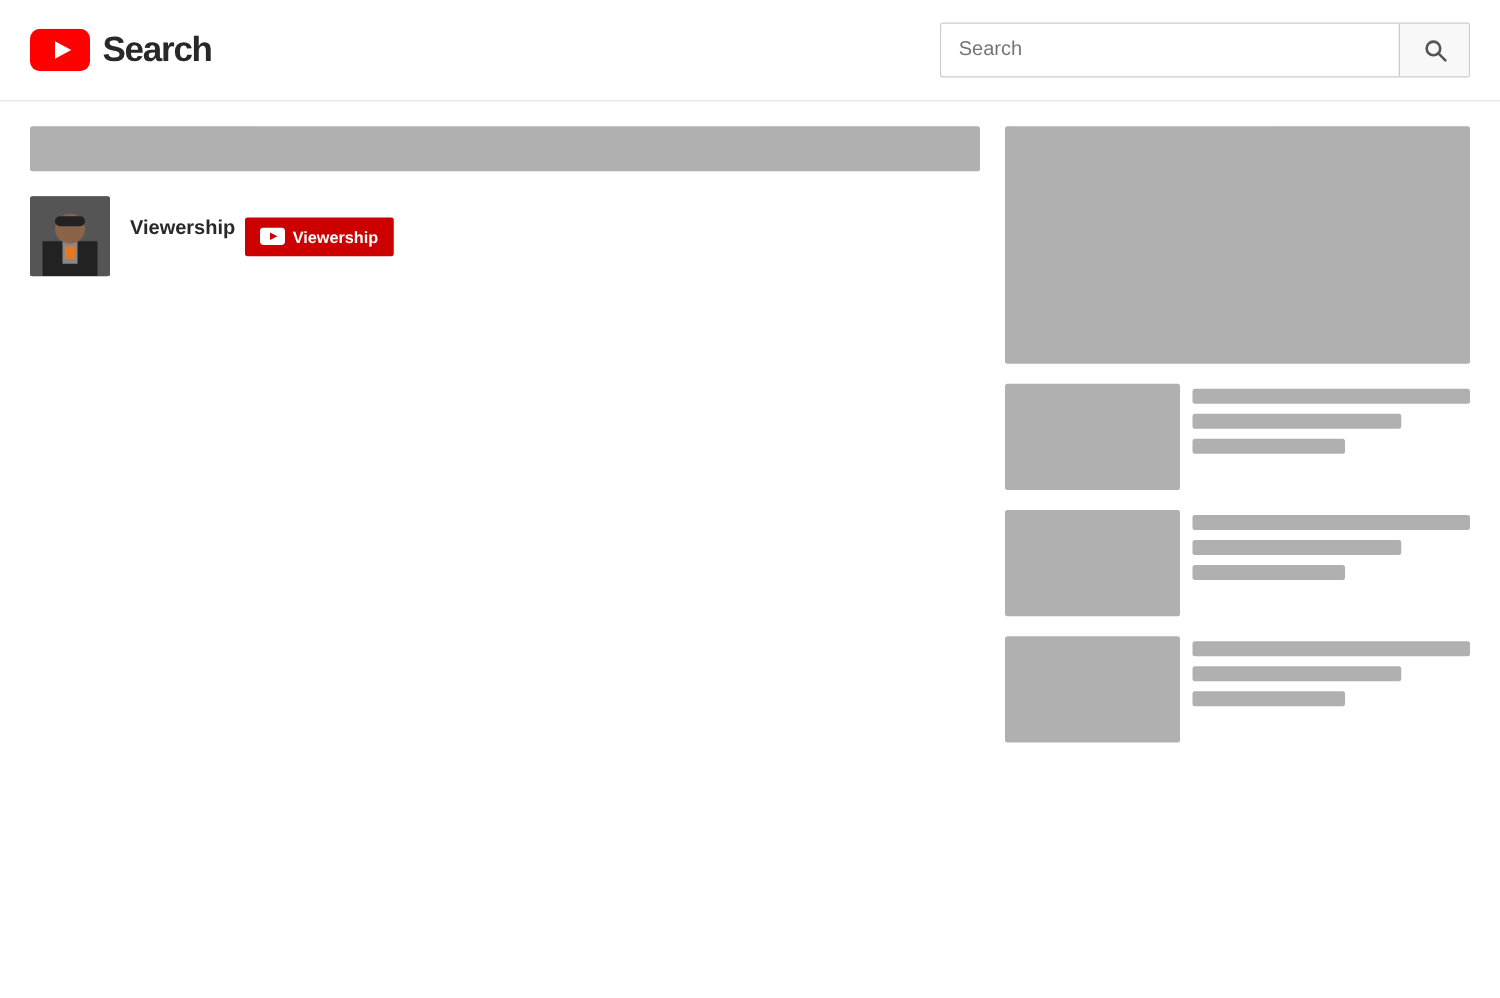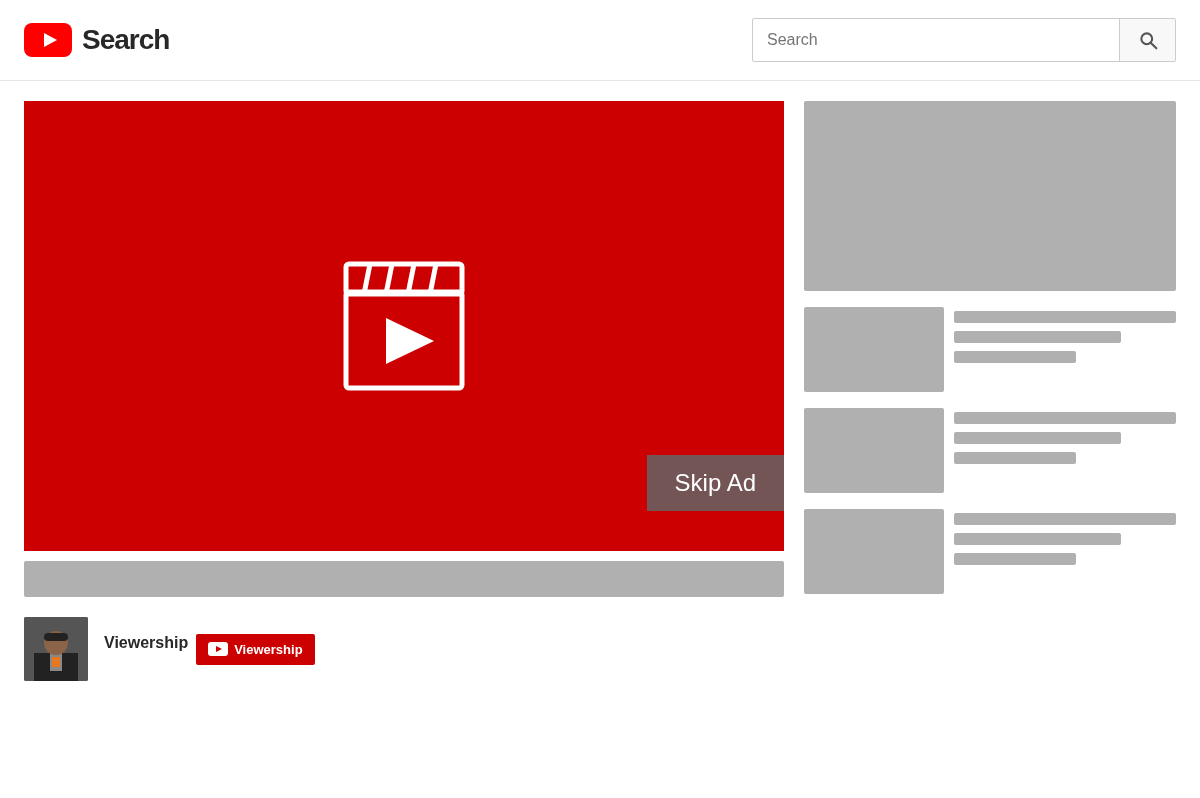--- a/index.html
+++ b/index.html
@@ -237,38 +237,20 @@
         <line x1="15.5" y1="15.5" x2="22" y2="22"></line>
       </svg>
     </button>
   </div>
 </header>
 
 <div class="content">
 
   <div class="left-col">
 
-    <div class="video-player">
-
-      <svg width="160" height="160" viewBox="0 0 160 160" xmlns="http://www.w3.org/2000/svg">
-
-        <rect x="22" y="18" width="116" height="30" rx="3" fill="none" stroke="white" stroke-width="5"></rect>
-
-        <line x1="46" y1="18" x2="40" y2="48" stroke="white" stroke-width="5"></line>
-        <line x1="68" y1="18" x2="62" y2="48" stroke="white" stroke-width="5"></line>
-        <line x1="90" y1="18" x2="84" y2="48" stroke="white" stroke-width="5"></line>
-        <line x1="112" y1="18" x2="106" y2="48" stroke="white" stroke-width="5"></line>
-
-        <rect x="22" y="46" width="116" height="96" rx="3" fill="none" stroke="white" stroke-width="5"></rect>
-
-        <polygon points="62,72 62,118 110,95" fill="white"></polygon>
-      </svg>
-
-      <button class="skip-ad-btn">Skip Ad</button>
-    </div>
 
     <div class="progress-bar"></div>
 
     <div class="channel-info">
       <div class="avatar">
 
         <svg width="64" height="64" viewBox="0 0 64 64" xmlns="http://www.w3.org/2000/svg">
           <rect width="64" height="64" fill="#555"></rect>
 
           <rect x="10" y="36" width="44" height="28" fill="#222"></rect>

